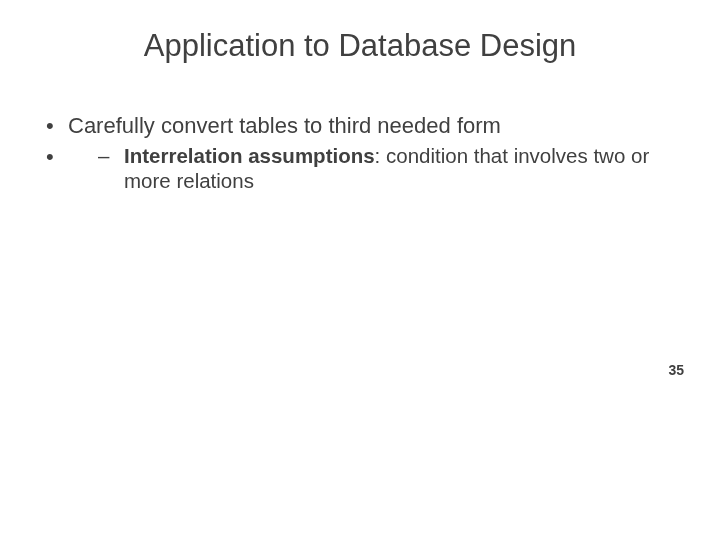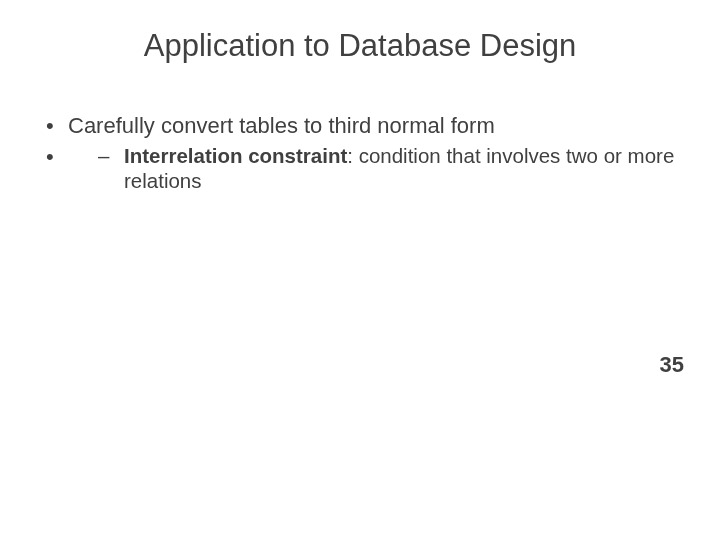--- a/index.html
+++ b/index.html
@@ -74,37 +74,37 @@
     top: 0;
     color: #404040;
   }
   .term {
     font-weight: 700;
   }
   .pagenum {
     position: absolute;
     bottom: 22px;
     right: 36px;
-    font-size: 22px;
+    font-size: 14px;
     font-weight: 700;
     color: #404040;
     text-align: center;
   }
 </style>
 </head>
 <body>
 
 <div class="slide">
   <div class="title">Application to Database Design</div>
 
   <div class="body">
     <ul class="main">
-      <li><span>Carefully convert tables to third normal form</span></li>
+      <li><span>Carefully convert tables to third needed form</span></li>
       <li>
         <ul class="sub">
-          <li><span class="term">Interrelation constraint</span><span>: condition that involves two or more relations</span></li>
+          <li><span class="term">Interrelation assumptions</span><span>: condition that involves two or more relations</span></li>
         </ul>
       </li>
     </ul>
   </div>
 
   <div class="pagenum">35</div>
 </div>
 
 </body></html>

